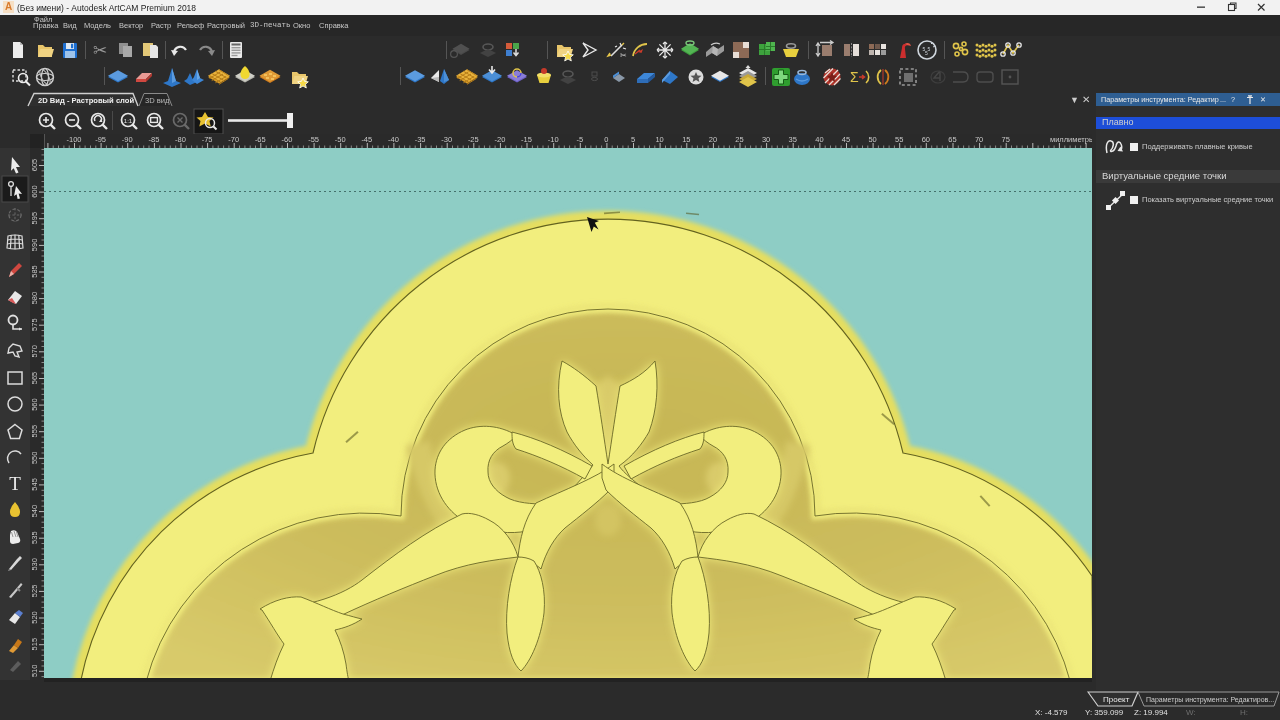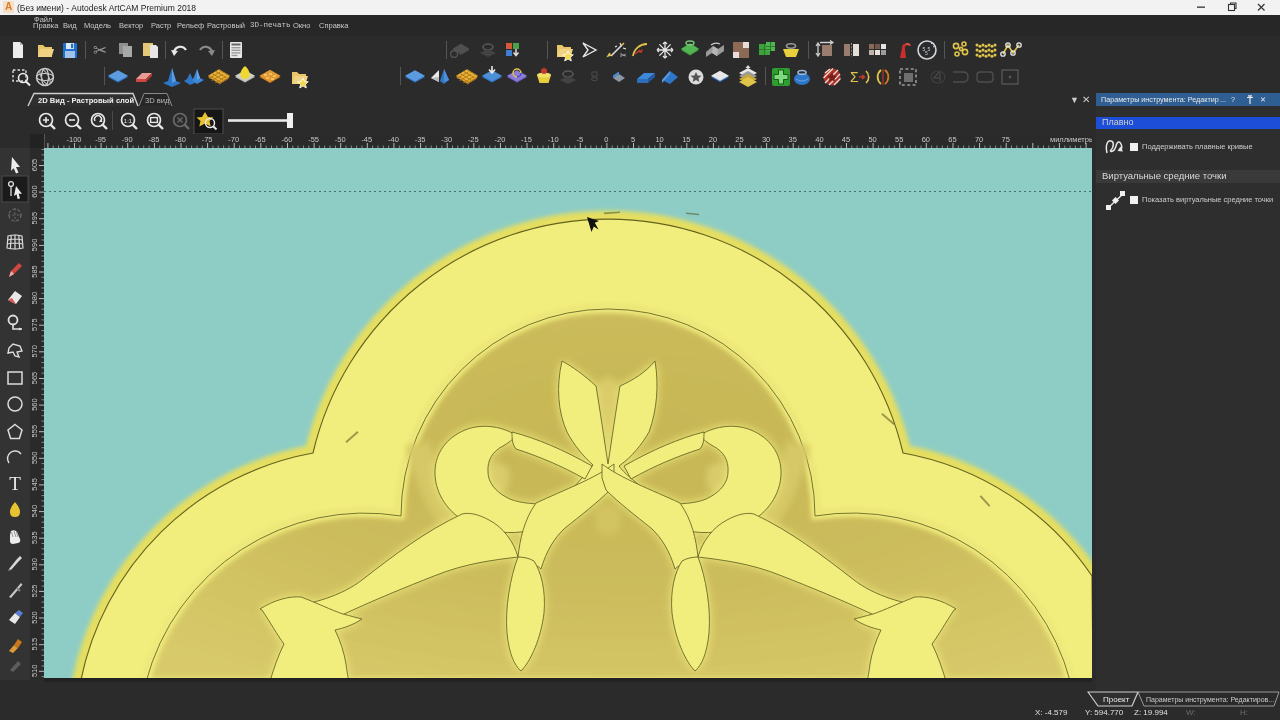--- a/index.html
+++ b/index.html
@@ -956,21 +956,21 @@
 <path d="M 543,69 L 547.5,84 L 549.8,78.5 L 554.5,81.5 L 550.8,74.8 L 555,73 Z" fill="#111"></path>
 </svg>
 <div class="abs" style="left:44px;top:678px;width:1048px;height:4px;background:#222;"></div>
 <svg class="abs" style="left:1000px;top:690px" width="280" height="18" viewBox="0 0 280 18">
 <path d="M88 2 L98 16 L132 16 L138 2 Z" fill="#2f2f2f" stroke="#cfcfcf" stroke-width="1.2"></path>
 <path d="M138 2 L144 16 L274 16 L279 2 Z" fill="#2a2a2a" stroke="#9a9a9a" stroke-width="1"></path>
 <text x="103" y="12" font-size="8" fill="#e8e8e8" font-family="Liberation Sans">Проект</text>
 <text x="146" y="12" font-size="7" fill="#cccccc" font-family="Liberation Sans">Параметры инструмента: Редактиров...</text>
 </svg>
 <span class="abs" style="left:1035px;top:708px;font-size:8px;color:#e0e0e0;">X: -4.579</span>
-<span class="abs" style="left:1085px;top:708px;font-size:8px;color:#e0e0e0;">Y: 594.770</span>
+<span class="abs" style="left:1085px;top:708px;font-size:8px;color:#e0e0e0;">Y: 359.099</span>
 <span class="abs" style="left:1134px;top:708px;font-size:8px;color:#e0e0e0;">Z: 19.994</span>
 <span class="abs" style="left:1186px;top:708px;font-size:8px;color:#6f6f6f;">W:</span>
 <span class="abs" style="left:1240px;top:708px;font-size:8px;color:#6f6f6f;">H:</span>
 <div class="abs" style="left:1096px;top:93px;width:184px;height:597px;background:#2e2e2e;"></div>
 <span class="abs" style="left:1070px;top:95px;color:#ccc;font-size:9px;">▼</span>
 <span class="abs" style="left:1082px;top:94px;color:#ccc;font-size:10px;">✕</span>
 <div class="abs" style="left:1096px;top:93px;width:184px;height:13px;background:#2e5e92;color:#e8e8e8;font-size:7.2px;white-space:nowrap;">
     <span class="abs" style="left:5px;top:1.5px;width:118px;overflow:hidden;">Параметры инструмента: Редактирование</span>
     <span class="abs" style="left:124px;top:1.5px;">...</span>
     <span class="abs" style="left:135px;top:1.5px;">?</span>

